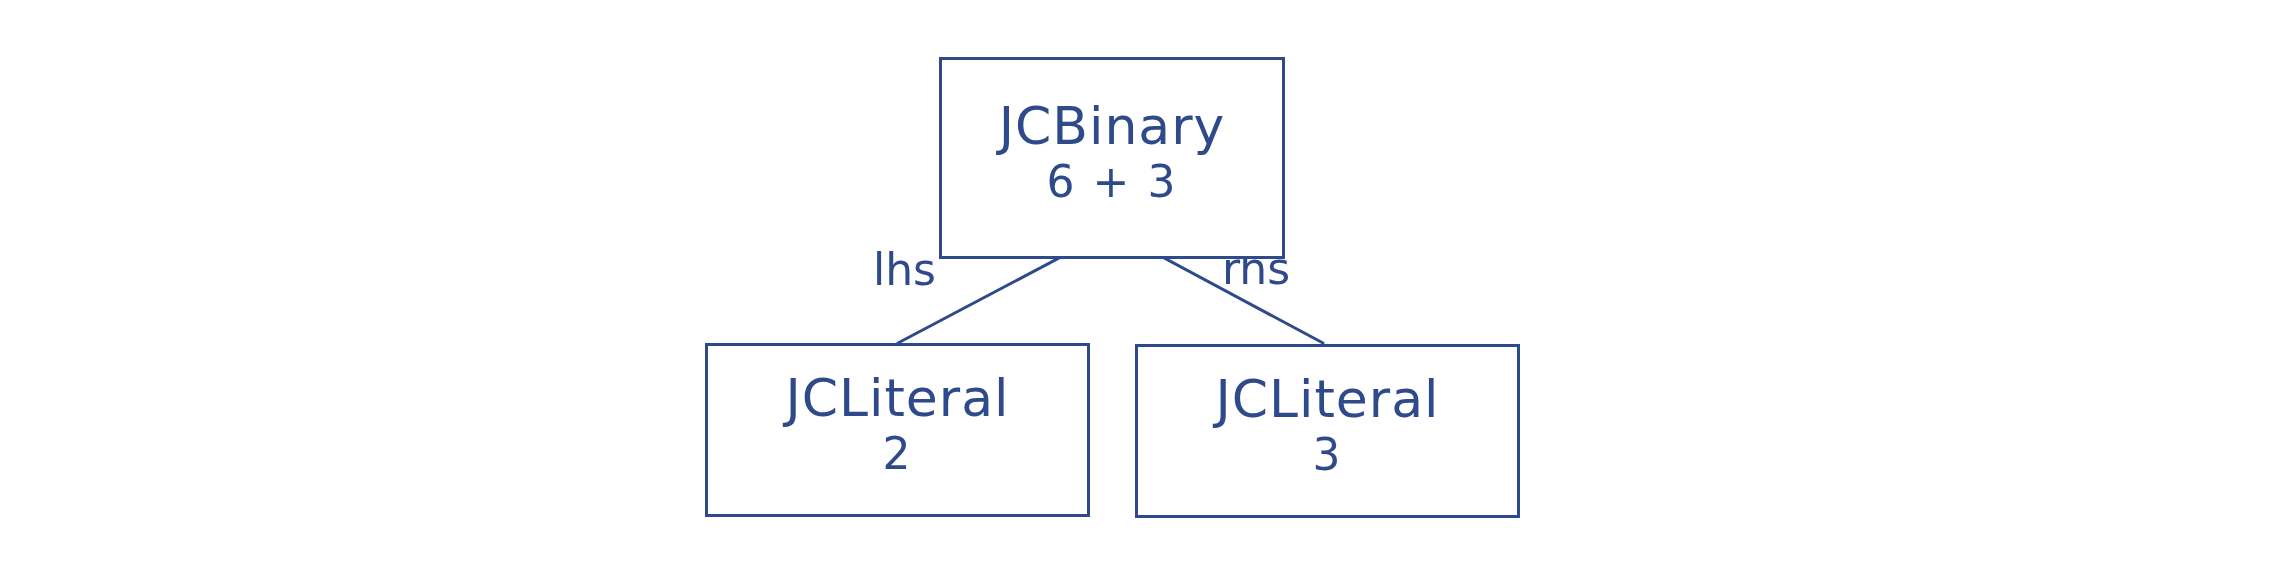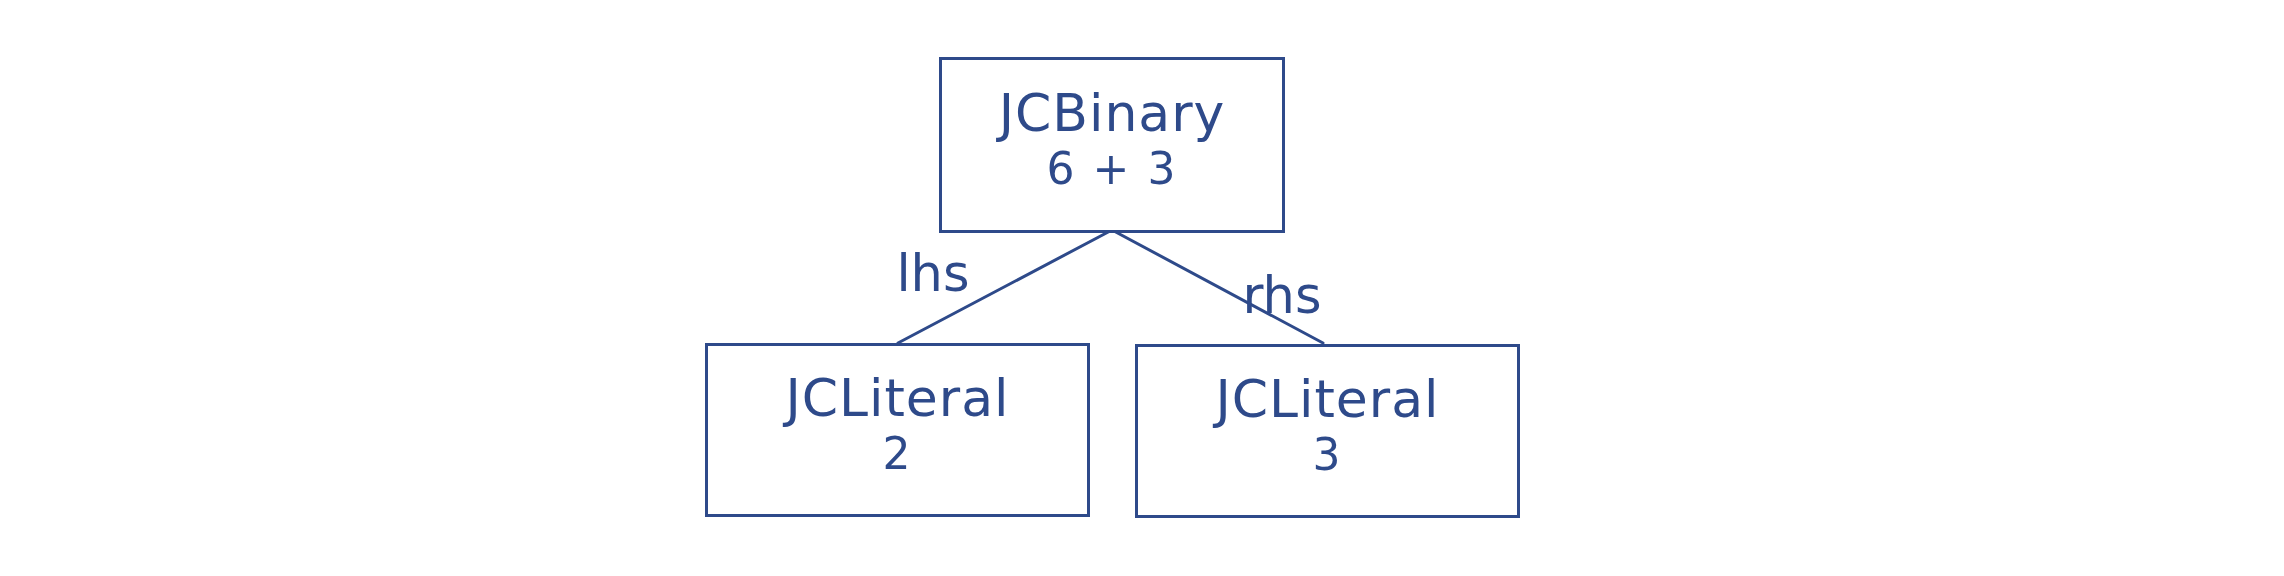--- a/index.html
+++ b/index.html
@@ -51,35 +51,35 @@
     white-space: nowrap;
   }
   .node-value {
     font-size: 44px;
     line-height: 1.0;
     letter-spacing: 2px;
     color: var(--ink);
     white-space: nowrap;
   }
 
-  .node-root  { left: 939px;  top: 57px;  width: 346px; height: 176px; }
+  .node-root  { left: 939px;  top: 57px;  width: 346px; height: 202px; }
   .node-left  { left: 705px;  top: 343px; width: 385px; height: 174px; }
   .node-right { left: 1135px; top: 344px; width: 385px; height: 174px; }
 
   .edge-label {
     position: absolute;
     width: 120px;
-    text-align: center;
-    font-size: 51px;
+    text-align: left;
+    font-size: 44px;
     line-height: 1.0;
     color: var(--ink);
     white-space: nowrap;
   }
   .edge-label-lhs { left: 873px;  top: 248px; }
-  .edge-label-rhs { left: 1222px; top: 247px; margin-top: 23px; }
+  .edge-label-rhs { left: 1222px; top: 247px; }
 </style>
 </head>
 <body>
 
 <div class="canvas">
 
   <svg class="edges-layer" viewBox="0 0 2284 576" xmlns="http://www.w3.org/2000/svg">
     <line class="edge-line" x1="1112" y1="230" x2="898" y2="343"></line>
     <line class="edge-line" x1="1112" y1="230" x2="1323" y2="343"></line>
   </svg>

